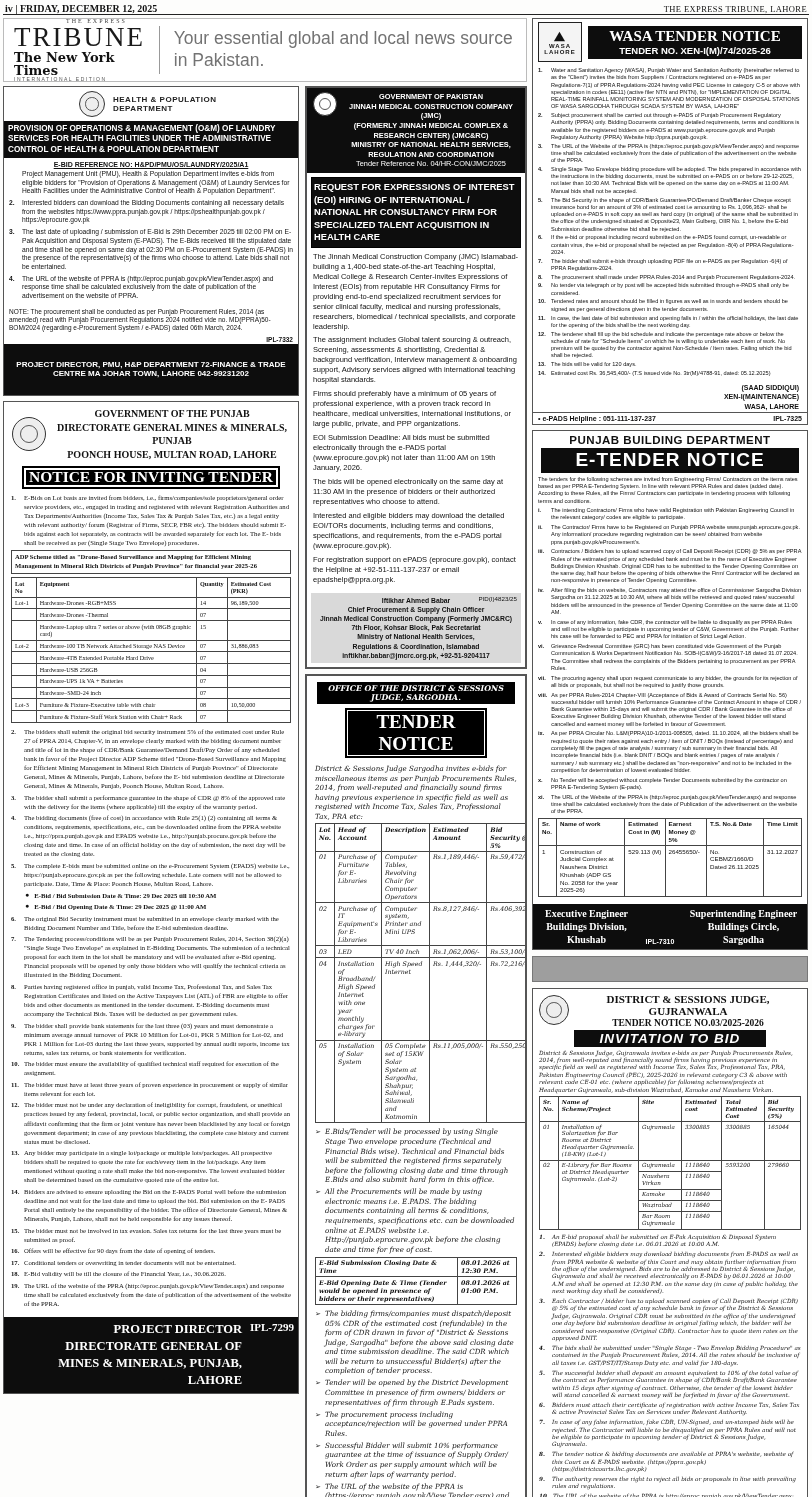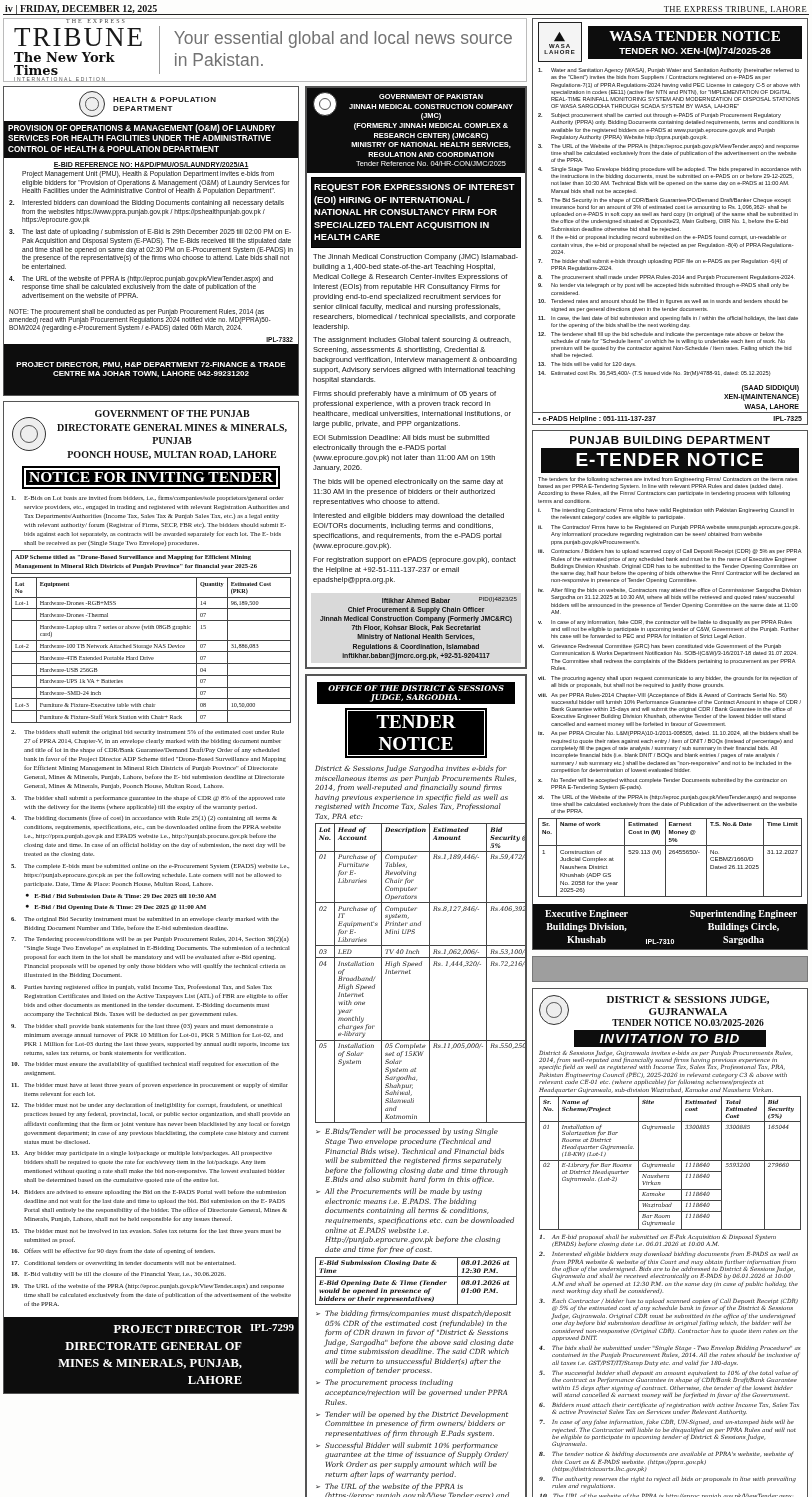--- a/index.html
+++ b/index.html
@@ -497,25 +497,25 @@
                     </tr>
                   </tbody>
               </table>
               <div class="arrow">
 
                   <div class="b">
                     <span>The bidding firms/companies must dispatch/deposit 05% CDR of the estimated cost (refundable) in the form of CDR drawn in favor of "District &amp; Sessions Judge, Sargodha" before the above said closing date and time submission deadline. The said CDR which will be return to unsuccessful Bidder(s) after the completion of tender process.</span>
                   </div>
 
                   <div class="b">
+                    <span>Tender will be opened by the District Development Committee in presence of firm owners/ bidders or representatives of firm through E.Pads system.</span>
+                  </div>
+
+                  <div class="b">
                     <span>The procurement process including acceptance/rejection will be governed under PPRA Rules.</span>
-                  </div>
-
-                  <div class="b">
-                    <span>Tender will be opened by the District Development Committee in presence of firm owners/ bidders or representatives of firm through E.Pads system.</span>
                   </div>
 
                   <div class="b">
                     <span>Successful Bidder will submit 10% performance guarantee at the time of issuance of Supply Order/ Work Order as per supply amount which will be return after laps of warranty period.</span>
                   </div>
 
                   <div class="b">
                     <span>The URL of the website of the PPRA is (https://eproc.punjab.gov.pk/View Tender.aspx) and response time shall be calculated exclusively from the date of publication of the advertisement on the website of the PPRA.</span>
                   </div>
                 </div>

